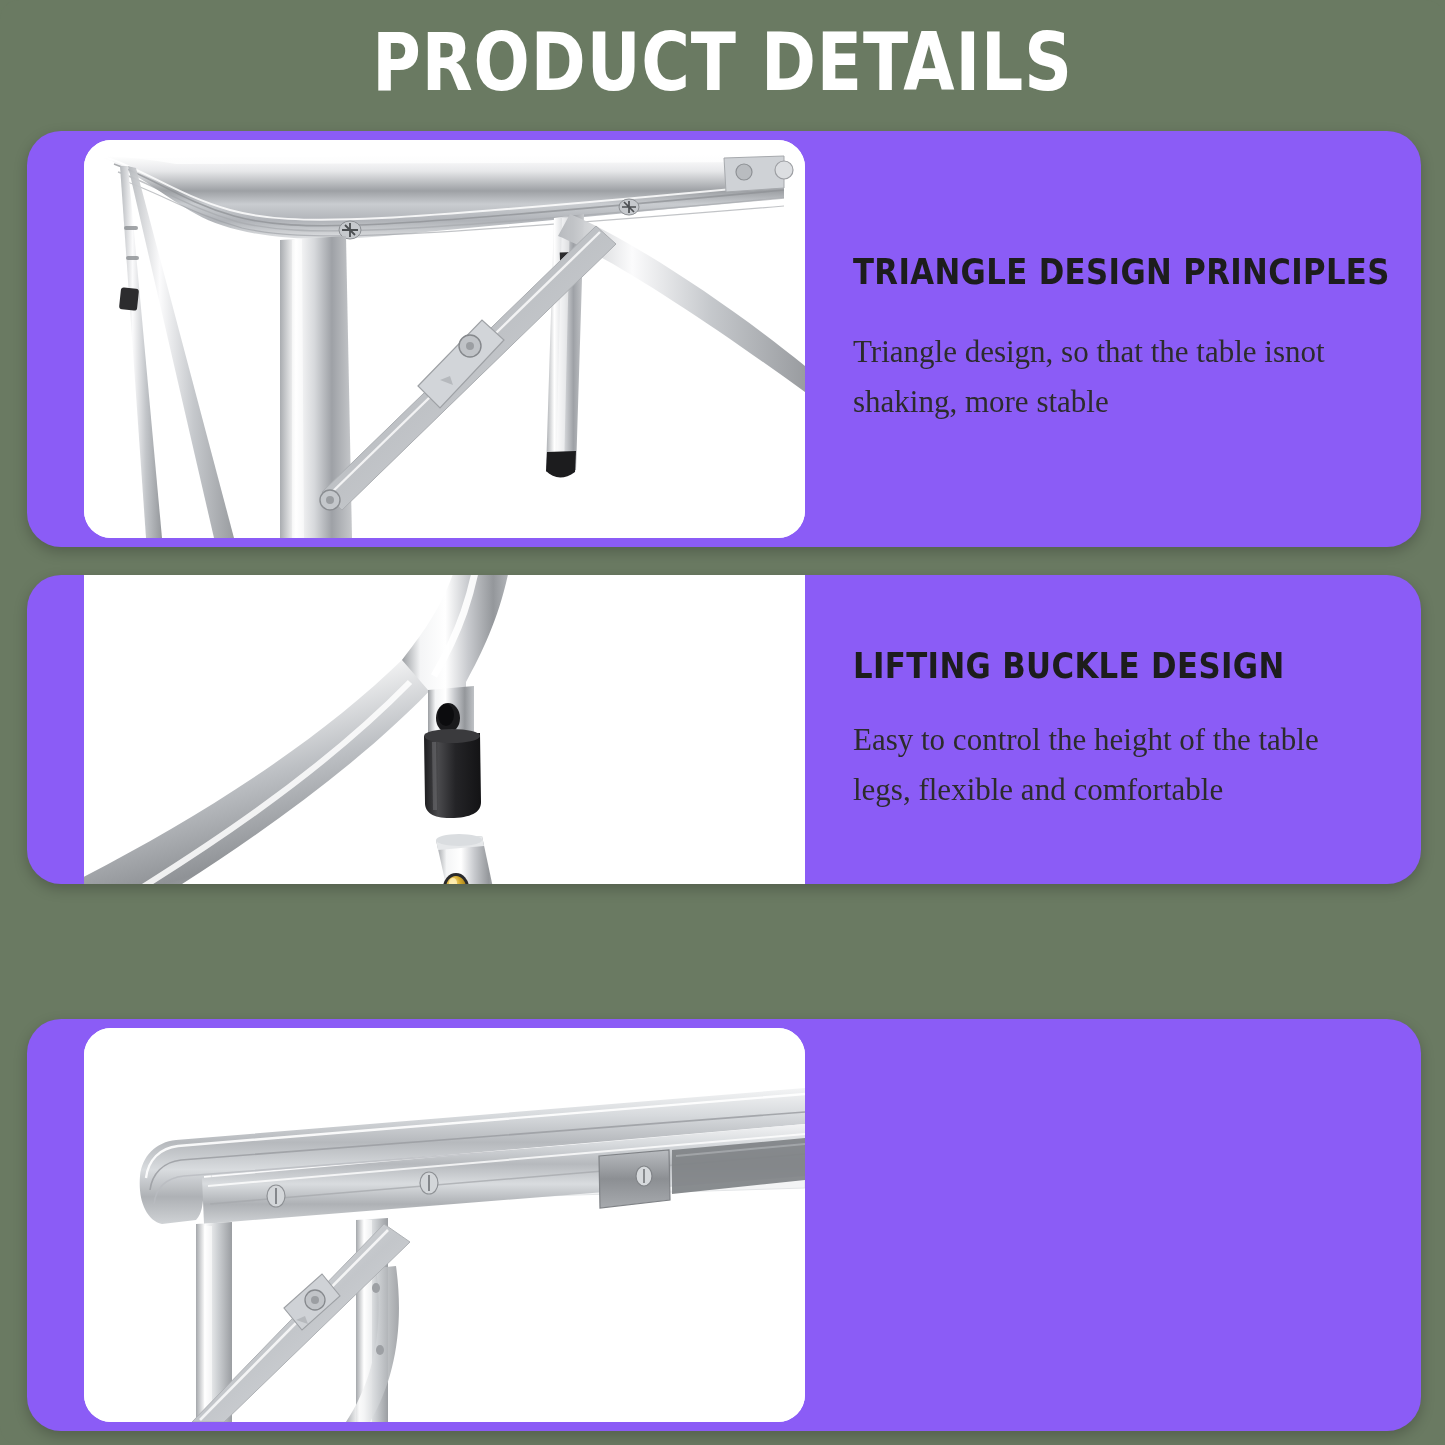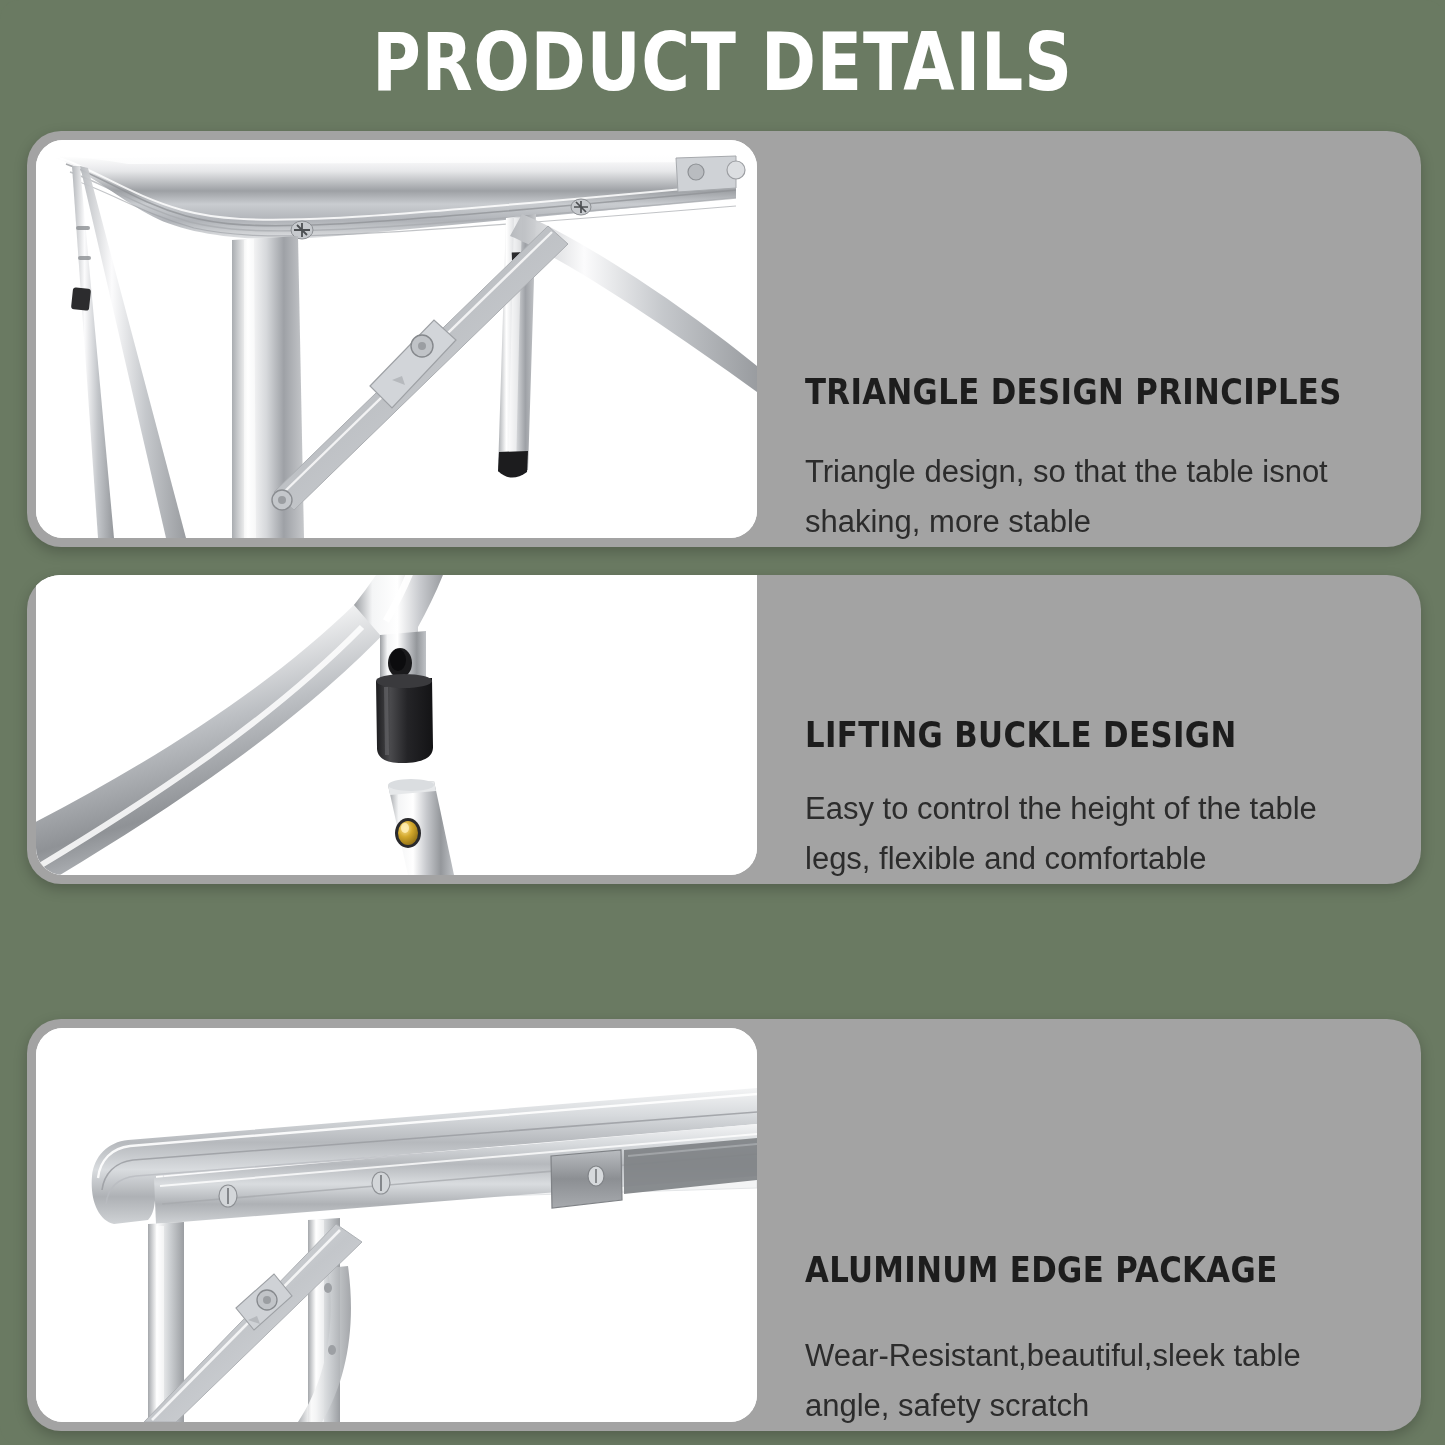--- a/index.html
+++ b/index.html
@@ -22,26 +22,27 @@
     font-size:80px;
     line-height:110px;
     letter-spacing:1px;
     transform:scaleX(0.92);
   }
 
   .card {
     position:absolute;
     left:27px;
     width:1394px;
-    background:#a3a3a3;
+    background:#8b5cf6;
     border-radius:34px;
     box-shadow:0 5px 14px rgba(0,0,0,0.22);
     display:flex;
-    align-items:flex-end;
+    align-items:center;
     overflow:hidden;
+    padding-left:48px;
   }
   #card-0 { top:131px; height:416px; }
   #card-1 { top:575px; height:309px; }
   #card-2 { top:1019px; height:412px; }
 
   .photo {
     position:relative;
     margin:9px 0 9px 9px;
     width:721px;
     background:#ffffff;
@@ -65,21 +66,21 @@
     font-size:36px;
     line-height:42px;
     color:#1d1d1d;
     letter-spacing:0.4px;
     transform:scaleX(0.95);
     transform-origin:left center;
     white-space:nowrap;
   }
   .feature-desc {
     margin-top:34px;
-    font-family:Liberation Sans, sans-serif;
+    font-family:Liberation Serif, serif;
     font-size:31px;
     line-height:50px;
     color:#2c2c2c;
     max-width:580px;
   }
   #card-1 .feature-desc { margin-top:28px; max-width:600px; }
   #card-2 .feature-desc { margin-top:40px; max-width:600px; }
 </style>
 </head>
 <body>
@@ -321,19 +322,15 @@
         <ellipse cx="296" cy="322" rx="4" ry="5" fill="#9da0a4"></ellipse>
 
         <path d="M108,394 L300,196 L326,214 L140,394 Z" fill="url(#brace3)" stroke="#aeb1b5" stroke-width="1"></path>
         <path d="M116,392 L304,202" stroke="#ffffff" stroke-width="2.6" opacity="0.8"></path>
         <path d="M200,280 L238,246 L256,268 L218,302 Z" fill="#cfd2d6" stroke="#9ea1a5" stroke-width="1.1"></path>
         <circle cx="231" cy="272" r="10" fill="#c1c4c8" stroke="#86898d" stroke-width="1.3"></circle>
         <circle cx="231" cy="272" r="4" fill="#9b9ea2"></circle>
         <path d="M212,292 l9,-4 l3,8 z" fill="#b6b9bd"></path>
       </svg>
     </div>
-    <div class="copy">
-      <div class="feature-title">ALUMINUM EDGE PACKAGE</div>
-      <div class="feature-desc">Wear-Resistant,beautiful,sleek table angle, safety scratch</div>
-    </div>
   </div>
 
 </div>
 
 </body></html>

